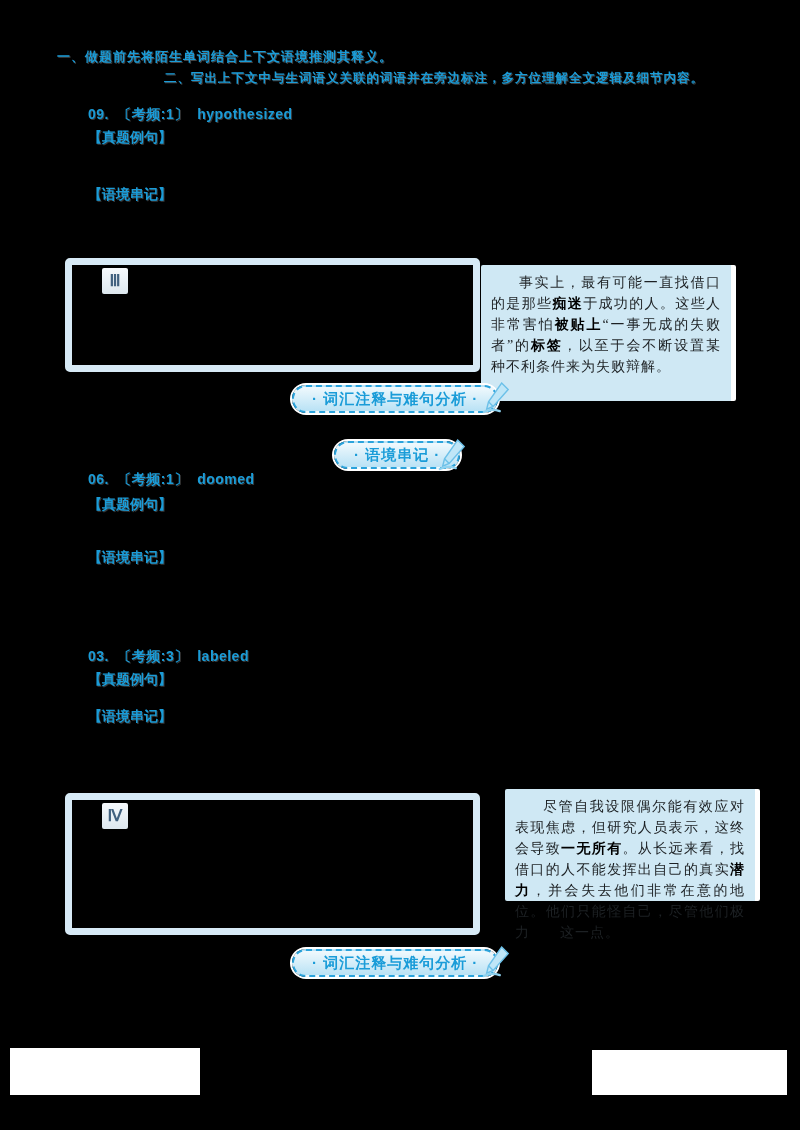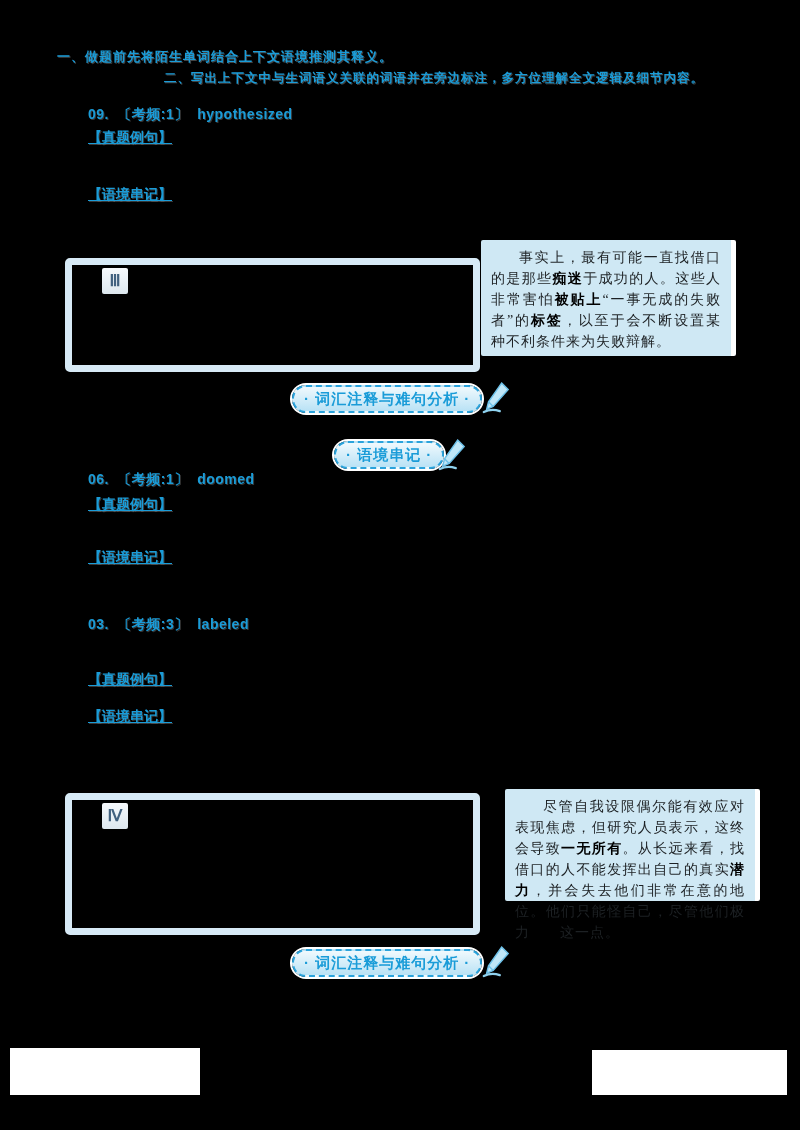--- a/index.html
+++ b/index.html
@@ -7,38 +7,38 @@
           font-family:"Liberation Sans",sans-serif;}
   .abs{position:absolute;}
 
   
   .blue-note{color:#1a9cd8;font-weight:bold;font-size:13px;letter-spacing:1px;white-space:nowrap;
              text-shadow:1px 1px 0 rgba(120,120,120,.55);}
   .entry{color:#1a9cd8;font-weight:bold;font-size:14px;letter-spacing:.5px;white-space:nowrap;
          text-shadow:1px 1px 0 rgba(110,110,110,.5);}
   .entry .tag{margin:14px 4px;}
   .bracket-label{color:#1a9cd8;font-weight:bold;font-size:14px;white-space:nowrap;
-                 text-shadow:1px 1px 0 rgba(110,110,110,.5);text-decoration:underline;}
+                 text-shadow:1px 1px 0 rgba(110,110,110,.5);}
 
   
   .passage-box{border:7px solid #d7eaf6;border-radius:5px;background:transparent;box-sizing:border-box;}
   .numeral-badge{position:absolute;width:26px;height:26px;text-align:center;line-height:26px;
                  background:linear-gradient(#f6f9fc,#dde7ee);color:#41617f;font-weight:bold;
                  font-family:"Liberation Serif",serif;font-size:16px;border-radius:2px;
                  box-shadow:0 1px 2px rgba(0,0,0,.35);}
 
   
   .trans-panel{background:#cfe8f4;border-right:5px solid #ffffff;border-radius:2px;box-sizing:border-box;
                padding:7px 10px 6px 10px;color:#1d2124;font-family:"Liberation Serif",serif;
                font-size:14px;line-height:21px;letter-spacing:1px;text-align:justify;}
   .trans-panel p{margin:0;text-indent:2em;}
   .trans-panel .bd{font-weight:bold;color:#000;}
 
   
-  .stamp{height:22px;line-height:22px;padding:1px 10px;border:2px dashed #2aa3dc;border-radius:14px;
+  .stamp{height:22px;line-height:22px;padding:1px 18px;border:2px dashed #2aa3dc;border-radius:14px;
          background:linear-gradient(#f0f9fd,#b9e2f5);color:#1a9cd8;font-weight:bold;font-size:15px;
          letter-spacing:1px;white-space:nowrap;box-shadow:0 0 0 2px #ffffff;}
 
   .pen-icon{width:30px;height:34px;}
 
   .footer-block{background:#ffffff;}
 </style>
 </head>
 <body>
 
@@ -52,21 +52,21 @@
     <span class="tag">〔考频:1〕</span>
     <span>hypothesized</span>
   </div>
   <div class="abs bracket-label" style="left:88px;top:129px;">【真题例句】</div>
   <div class="abs bracket-label" style="left:88px;top:186px;">【语境串记】</div>
 
   <div class="abs passage-box" style="left:65px;top:258px;width:415px;height:114px;">
     <div class="numeral-badge" style="left:30px;top:3px;">Ⅲ</div>
   </div>
 
-  <div class="abs trans-panel" style="left:481px;top:240px;width:255px;height:116px;">
+  <div class="abs trans-panel" style="left:481px;top:265px;width:255px;height:136px;">
     <p><span>事实上，最有可能一直找借口的是那些</span><span class="bd">痴迷</span><span>于成功的人。这些人非常害怕</span><span class="bd">被贴上</span><span>“一事无成的失败者”的</span><span class="bd">标签</span><span>，以至于会不断设置某种不利条件来为失败辩解。</span></p>
   </div>
 
   <div class="abs stamp" style="left:292px;top:385px;">· 词汇注释与难句分析 ·</div>
   <svg class="abs pen-icon" style="left:481px;top:381px;" viewBox="0 0 32 36">
     <path d="M22 2 L29 9 L13 27 L6 30 L8 22 Z" fill="#bfe6f7" stroke="#6cc0e8" stroke-width="1.5"></path>
     <path d="M13 27 L8 22" stroke="#6cc0e8" stroke-width="1.5"></path>
     <path d="M3 33 Q11 29 20 32" fill="none" stroke="#8fd2ef" stroke-width="2.5" stroke-linecap="round"></path>
   </svg>
 
@@ -78,21 +78,21 @@
   </svg>
 
   <div class="abs entry" style="left:88px;top:471px;">
     <span>06.</span>
     <span class="tag">〔考频:1〕</span>
     <span>doomed</span>
   </div>
   <div class="abs bracket-label" style="left:88px;top:496px;">【真题例句】</div>
   <div class="abs bracket-label" style="left:88px;top:549px;">【语境串记】</div>
 
-  <div class="abs entry" style="left:88px;top:616px;">
+  <div class="abs entry" style="left:88px;top:648px;">
     <span>03.</span>
     <span class="tag">〔考频:3〕</span>
     <span>labeled</span>
   </div>
   <div class="abs bracket-label" style="left:88px;top:671px;">【真题例句】</div>
   <div class="abs bracket-label" style="left:88px;top:708px;">【语境串记】</div>
 
   <div class="abs passage-box" style="left:65px;top:793px;width:415px;height:142px;">
     <div class="numeral-badge" style="left:30px;top:3px;">Ⅳ</div>
   </div>

